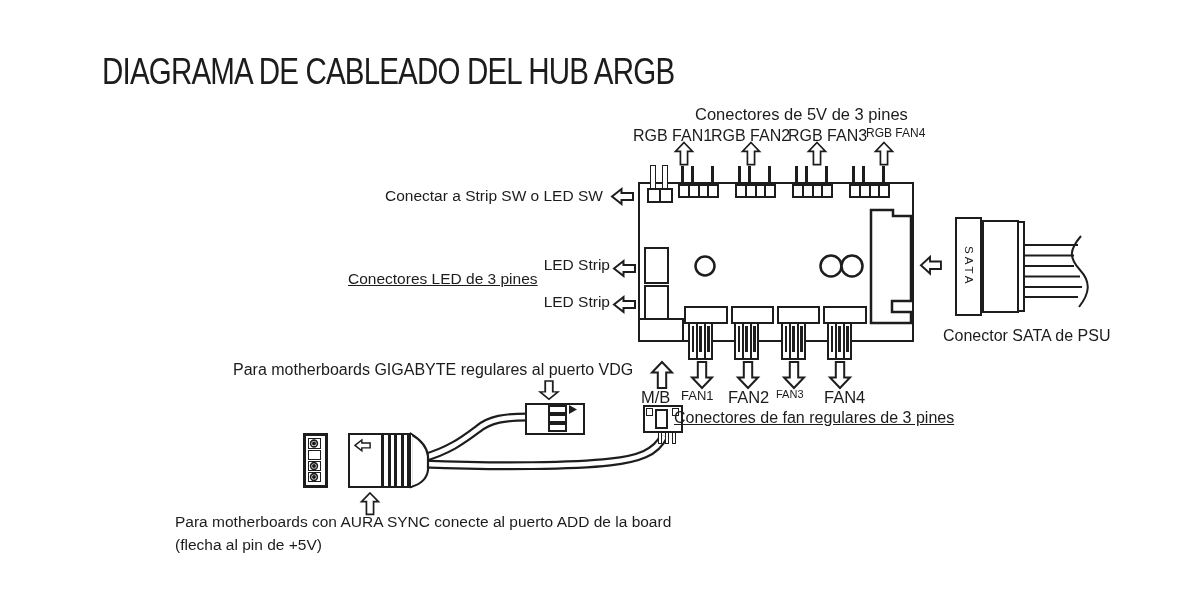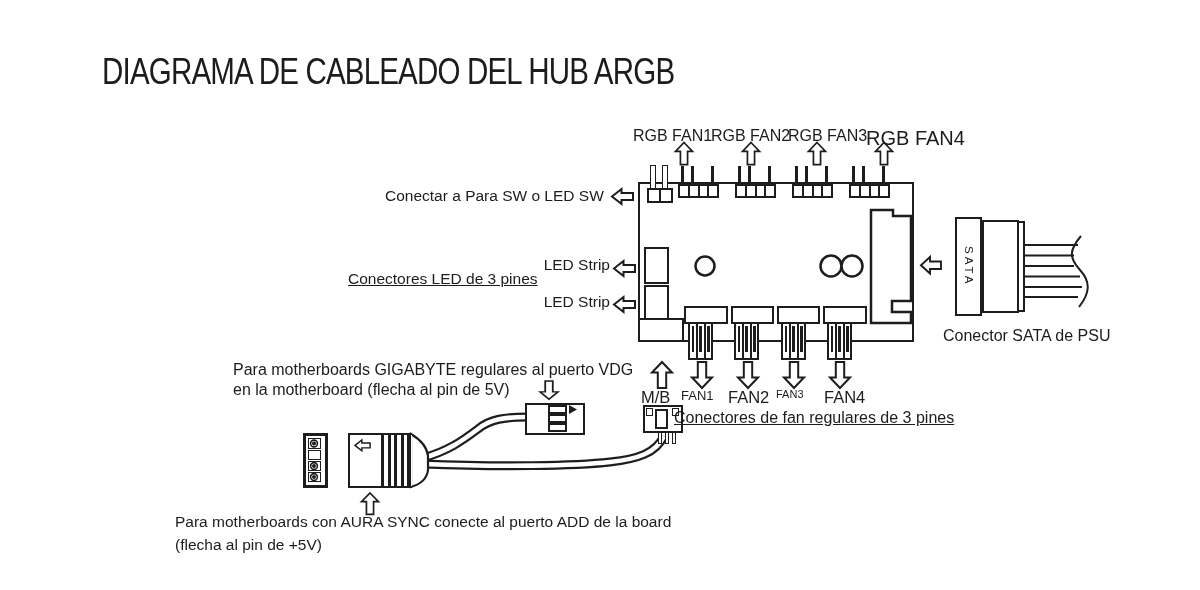--- a/index.html
+++ b/index.html
@@ -205,34 +205,34 @@
     <use href="#arr-down" transform="translate(738,362)"></use>
     <use href="#arr-down" transform="translate(784,362)"></use>
     <use href="#arr-down" transform="translate(830,362)"></use>
 
     <use href="#arr-up" transform="translate(361.5,493) scale(0.85,0.82)"></use>
     <use href="#arr-left" transform="translate(355,440) scale(0.72)"></use>
   </svg>
 
   <div id="title" class="abs lbl" style="left:102px;top:50px;">DIAGRAMA DE CABLEADO DEL HUB ARGB</div>
 
+  <div class="abs lbl" style="left:695px;top:105px;font-size:16.5px;">Conectores de 5V de 3 pines</div>
 
   <div class="abs lbl" style="left:633px;top:126px;font-size:16px;">RGB FAN1</div>
   <div class="abs lbl" style="left:711px;top:126px;font-size:16px;">RGB FAN2</div>
   <div class="abs lbl" style="left:788px;top:126px;font-size:16px;">RGB FAN3</div>
-  <div class="abs lbl" style="left:866px;top:126px;font-size:20px;">RGB FAN4</div>
-
-  <div class="abs lbl r" style="left:385px;top:187px;width:216px;font-size:15.5px;">Conectar a Para SW o LED SW</div>
+  <div class="abs lbl" style="left:866px;top:126px;font-size:12px;">RGB FAN4</div>
+
+  <div class="abs lbl r" style="left:385px;top:187px;width:216px;font-size:15.5px;">Conectar a Strip SW o LED SW</div>
 
   <div class="abs lbl r" style="left:500px;top:256px;width:110px;font-size:15.5px;">LED Strip</div>
   <div class="abs lbl r" style="left:500px;top:293px;width:110px;font-size:15.5px;">LED Strip</div>
   <div class="abs lbl" style="left:348px;top:270px;font-size:15.5px;text-decoration:underline;">Conectores LED de 3 pines</div>
 
   <div class="abs lbl" style="left:233px;top:360px;font-size:16px;">Para motherboards GIGABYTE regulares al puerto VDG</div>
-  <div class="abs lbl" style="left:233px;top:380px;font-size:16px;">en la motherboard (flecha al pin de 5V)</div>
 
   <div class="abs lbl" style="left:641px;top:388px;font-size:16.5px;">M/B</div>
   <div class="abs lbl" style="left:681px;top:388px;font-size:13px;">FAN1</div>
   <div class="abs lbl" style="left:728px;top:388px;font-size:16.5px;">FAN2</div>
   <div class="abs lbl" style="left:776px;top:388px;font-size:11px;">FAN3</div>
   <div class="abs lbl" style="left:824px;top:388px;font-size:16.5px;">FAN4</div>
 
   <div class="abs lbl" style="left:674px;top:408px;font-size:16px;text-decoration:underline;">Conectores de fan regulares de 3 pines</div>
 
   <div class="abs lbl" style="left:175px;top:513px;font-size:15.5px;">Para motherboards con AURA SYNC conecte al puerto ADD de la board</div>

